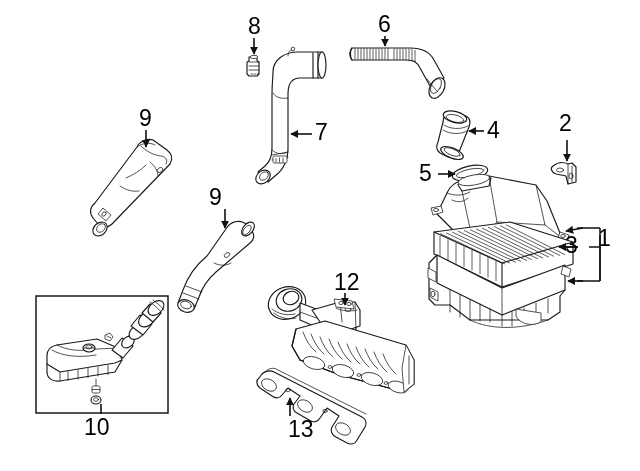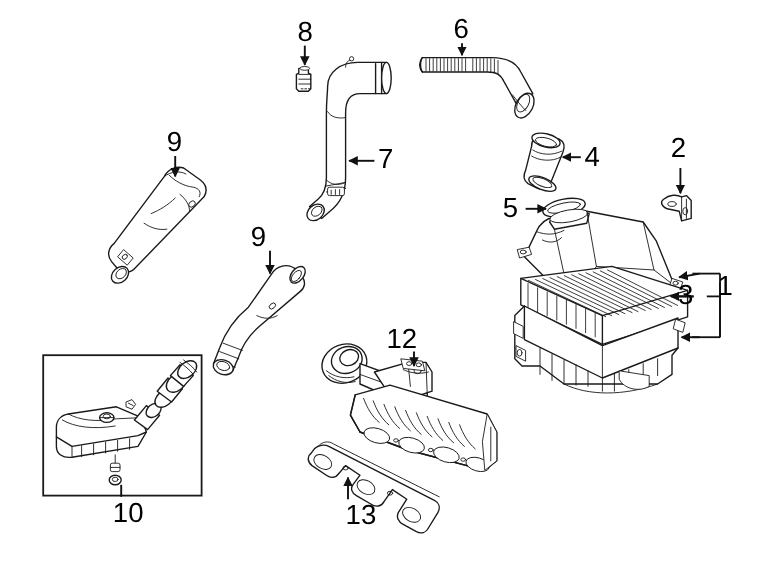--- a/index.html
+++ b/index.html
@@ -536,18 +536,18 @@
 
   <div class="callout-num" style="left:598px; top:227px;">1</div>
   <div class="callout-num" style="left:559px; top:112px;">2</div>
   <div class="callout-num" style="left:565px; top:234px;">3</div>
   <div class="callout-num" style="left:487px; top:119px;">4</div>
   <div class="callout-num" style="left:419px; top:162px;">5</div>
   <div class="callout-num" style="left:378px; top:13px;">6</div>
   <div class="callout-num" style="left:315px; top:121px;">7</div>
   <div class="callout-num" style="left:248px; top:15px;">8</div>
   <div class="callout-num" style="left:139px; top:107px;">9</div>
-  <div class="callout-num" style="left:94px; top:416px;">10</div>
+  <div class="callout-num" style="left:84px; top:416px;">10</div>
   <div class="callout-num" style="left:209px; top:186px;">9</div>
-  <div class="callout-num" style="left:322px; top:271px;">12</div>
+  <div class="callout-num" style="left:334px; top:271px;">12</div>
   <div class="callout-num" style="left:288px; top:418px;">13</div>
 
 </div>
 
 </body></html>

